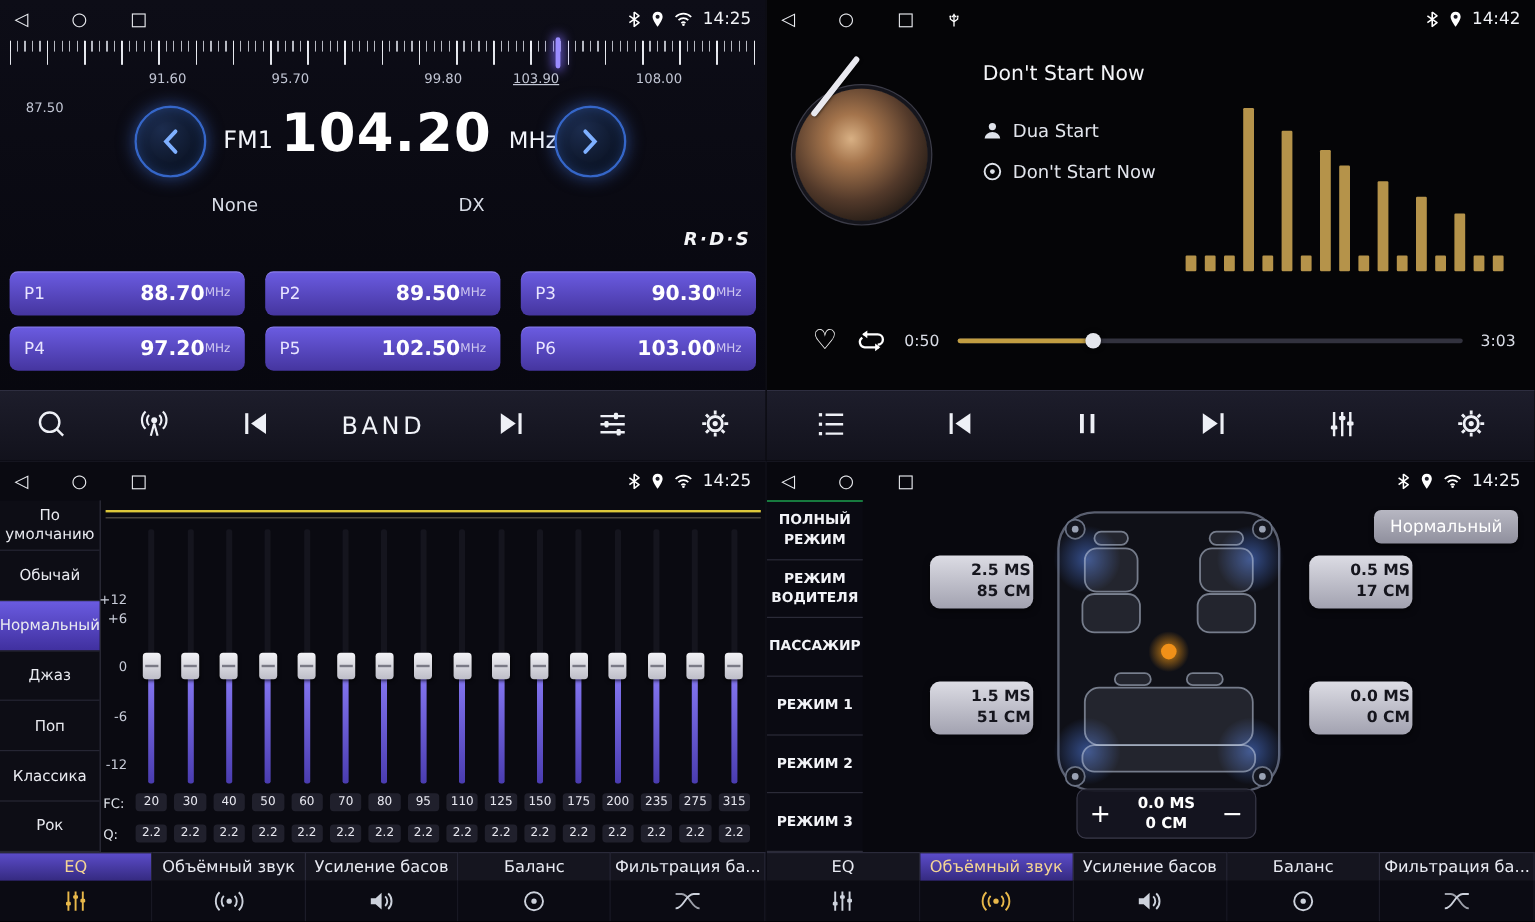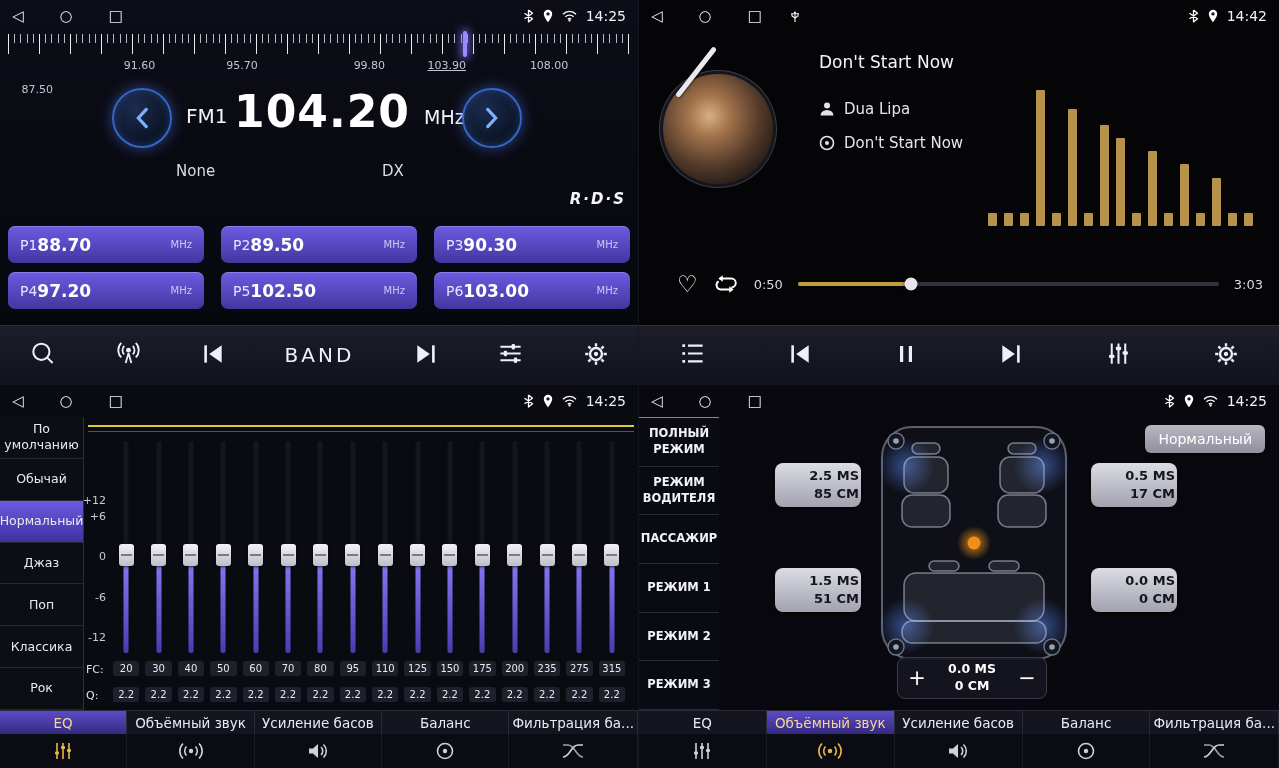--- a/index.html
+++ b/index.html
@@ -41,21 +41,21 @@
   .band-name{position:absolute;left:186px;top:104px;font-size:20px;color:#f2f4fa}
   .stereo{position:absolute;left:176px;top:162px;font-size:15px;color:#d8dce6}
   .freq-big{position:absolute;left:230px;top:86px;width:184px;text-align:center;font-size:44px;font-weight:bold;letter-spacing:1px;color:#fff}
   .freq-unit{position:absolute;left:424px;top:106px;font-size:19px;color:#f2f4fa}
   .dx{position:absolute;left:382px;top:162px;font-size:15px;color:#d8dce6}
   .rds{position:absolute;right:12px;top:190px;font-size:15px;font-weight:bold;font-style:italic;letter-spacing:2px;color:#f4f5f8}
   .presets{position:absolute;left:8px;right:8px;top:226px;display:grid;grid-template-columns:repeat(3,1fr);gap:9px 17px}
   .preset-btn{height:37px;border-radius:7px;background:linear-gradient(180deg,#6b5ce2,#45359f);
     display:flex;align-items:center;padding:0 12px;cursor:pointer;box-shadow:inset 0 1px 0 rgba(255,255,255,.22)}
   .preset-label{font-size:14px;color:#e8e4ff}
-  .preset-freq{flex:1;text-align:left;font-size:17px;font-weight:bold;color:#fff}
+  .preset-freq{flex:1;text-align:right;font-size:17px;font-weight:bold;color:#fff}
   .preset-unit{font-size:10px;color:#cfc8f0}
   .toolbar{position:absolute;left:0;right:0;bottom:0;height:59px;display:flex;align-items:center;justify-content:space-around;
     background:linear-gradient(180deg,#1d1d2b,#12121c);border-top:1px solid #2e2e40}
   .band-btn{font-size:20px;letter-spacing:3px;color:#f0f2f8}
 
   
   .album{position:absolute;left:24px;top:74px;width:110px;height:110px;border-radius:50%;
     background:radial-gradient(circle at 42% 38%,#d8b084 0%,#a4744c 22%,#52392a 55%,#171310 85%);
     box-shadow:0 0 0 3px #15151c,0 0 0 4px #3c3c48}
   .album::after{content:"";position:absolute;left:14px;top:20px;width:62px;height:5px;background:#e9e9ef;border-radius:3px;
@@ -317,21 +317,21 @@
 
     <div class="album"></div>
     <div class="track-title">Don't Start Now</div>
     <div class="meta-row artist-row">
       <span data-icon="person">
           <svg width="16" height="16" viewBox="0 0 16 16">
             <circle cx="8" cy="4.5" r="3" fill="#dfe3ea"></circle>
             <path d="M1.5 14.5 A6.5 5.5 0 0 1 14.5 14.5 Z" fill="#dfe3ea"></path>
           </svg>
         </span>
-      <span>Dua Lipa</span>
+      <span>Dua Start</span>
     </div>
     <div class="meta-row album-row">
       <span data-icon="disc">
           <svg width="16" height="16" viewBox="0 0 16 16">
             <circle cx="8" cy="8" r="6.5" fill="none" stroke="#dfe3ea" stroke-width="1.6"></circle>
             <circle cx="8" cy="8" r="2" fill="#dfe3ea"></circle>
           </svg>
         </span>
       <span>Don't Start Now</span>
     </div>

